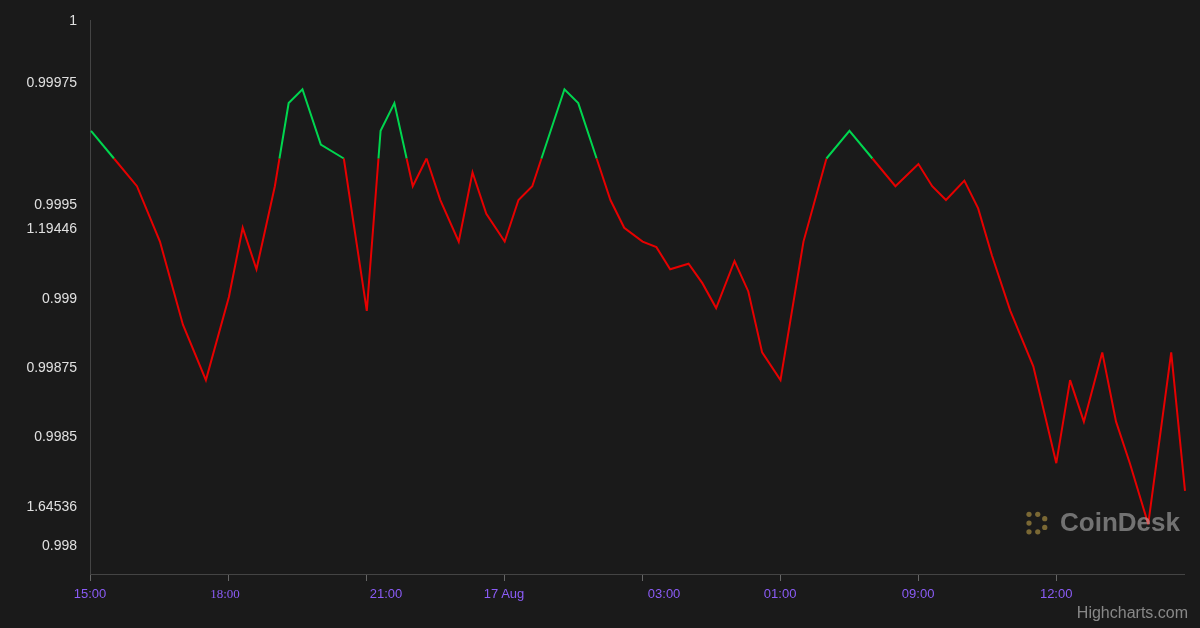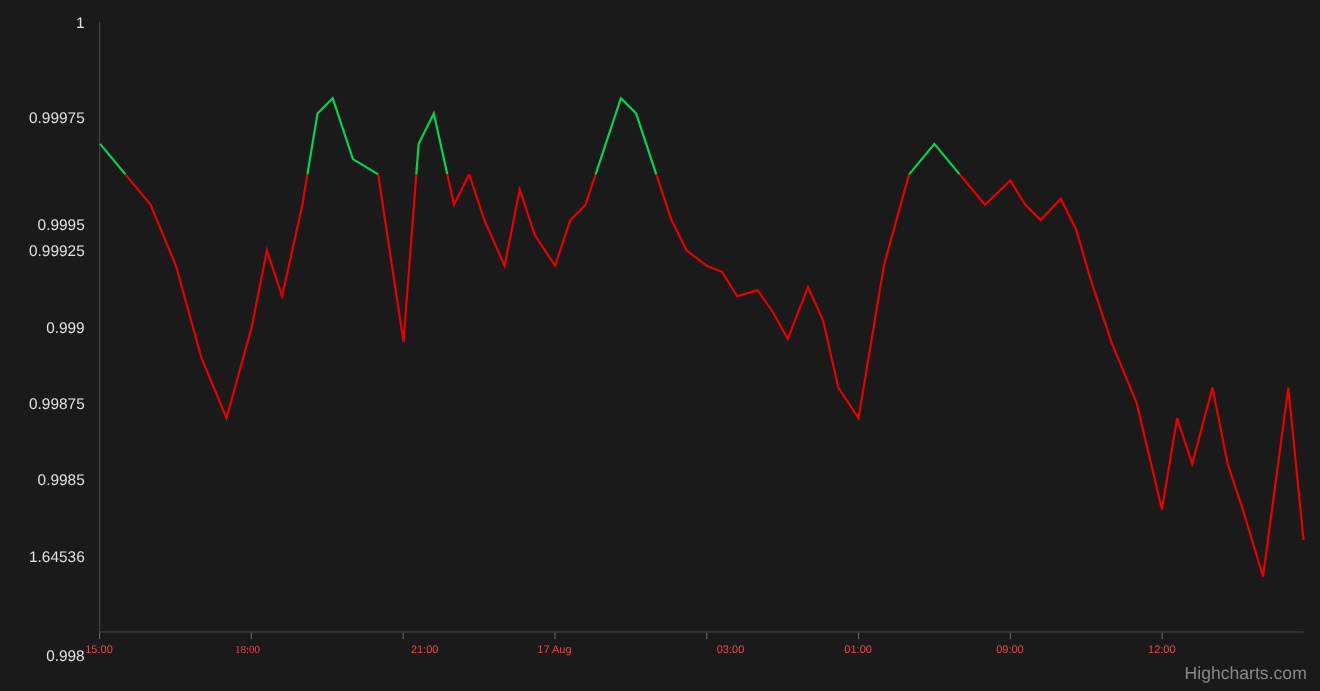--- a/index.html
+++ b/index.html
@@ -45,22 +45,22 @@
   }
   .x-axis-labels {
     position: absolute;
     left: 90px;
     top: 578px;
     width: 1095px;
     height: 30px;
   }
   .x-label {
     position: absolute;
-    color: #ef4444;
-    font-size: 10px;
+    color: #8b5cf6;
+    font-size: 13px;
     transform: translateX(-50%);
     white-space: nowrap;
     text-align: right;
   }
   .x-tick {
     position: absolute;
     top: -3px;
     width: 1px;
     height: 6px;
     background: #666;
@@ -100,28 +100,28 @@
     color: #888;
     font-size: 16px;
   }
 </style>
 </head>
 <body>
 
 <div class="chart-container">
 
   <div class="y-axis-labels">
-      <div class="y-label" style="top: 576px;">0.998</div>
+      <div class="y-label" style="top: 525px;">0.998</div>
       <div class="y-label" style="top: 485.625px;">1.64536</div>
       <div class="y-label" style="top: 416.25px;">0.9985</div>
       <div class="y-label" style="top: 346.875px;">0.99875</div>
       <div class="y-label" style="top: 277.5px;">0.999</div>
-      <div class="y-label" style="top: 208.125px;">0.99925</div>
+      <div class="y-label" style="top: 208.125px;">1.19446</div>
       <div class="y-label" style="top: 138.75px; margin-top: 45px;">0.9995</div>
-      <div class="y-label" style="top: 87px;">0.99975</div>
+      <div class="y-label" style="top: 62px;">0.99975</div>
       <div class="y-label" style="top: 0px;">1</div>
     </div>
 
   <div class="plot-area">
     <svg class="lines" viewBox="0 0 1095 555" preserveAspectRatio="none">
         <path d="M 0 110.99999999998766 L 23.004201680672267 138.7499999999846 L 23.004201680672267 138.7499999999846" class="seg-green"></path>
         <path d="M 23.004201680672267 138.7499999999846 L 46.008403361344534 166.50000000001234 L 69.0126050420168 222.0000000000062 L 92.01680672268907 305.24999999999693 L 115.02100840336135 360.7499999999908 L 138.0252100840336 277.5 L 151.82773109243695 208.12500000000767 L 165.63025210084032 249.75000000000307 L 184.03361344537814 166.50000000001234 L 188.63445378151602 138.7499999999846" class="seg-red"></path>
         <path d="M 188.63445378151602 138.7499999999846 L 197.8361344537815 83.24999999999079 L 211.63865546218486 69.37499999999233 L 230.0420168067227 124.87499999998613 L 253.04621848739495 138.7499999999846 L 253.04621848739495 138.7499999999846" class="seg-green"></path>
         <path d="M 253.04621848739495 138.7499999999846 L 276.0504201680672 291.37499999999847 L 287.72947640594737 138.7499999999846" class="seg-red"></path>
         <path d="M 287.72947640594737 138.7499999999846 L 289.8529411764706 110.99999999998766 L 303.6554621848739 83.24999999999079 L 315.9243697478946 138.7499999999846" class="seg-green"></path>
@@ -147,16 +147,28 @@
       <div class="x-tick" style="left: 552.101px;"></div>
       <div class="x-label" style="left: 552.101px; top: 8px; padding-left: 44px;">03:00</div>
       <div class="x-tick" style="left: 690.126px;"></div>
       <div class="x-label" style="left: 690.126px; top: 8px;">01:00</div>
       <div class="x-tick" style="left: 828.151px;"></div>
       <div class="x-label" style="left: 828.151px; top: 8px;">09:00</div>
       <div class="x-tick" style="left: 966.176px;"></div>
       <div class="x-label" style="left: 966.176px; top: 8px;">12:00</div>
     </div>
 
+  <div class="watermark">
+    <svg class="watermark-icon" viewBox="0 0 32 32">
+      <circle cx="8" cy="6" r="3" fill="#c9a84a"></circle>
+      <circle cx="8" cy="16" r="3" fill="#c9a84a"></circle>
+      <circle cx="8" cy="26" r="3" fill="#c9a84a"></circle>
+      <circle cx="18" cy="6" r="3" fill="#c9a84a"></circle>
+      <circle cx="18" cy="26" r="3" fill="#c9a84a"></circle>
+      <circle cx="26" cy="11" r="3" fill="#c9a84a"></circle>
+      <circle cx="26" cy="21" r="3" fill="#c9a84a"></circle>
+    </svg>
+    <span class="watermark-text">CoinDesk</span>
+  </div>
 
   <div class="credit">Highcharts.com</div>
 
 </div>
 
 </body></html>

